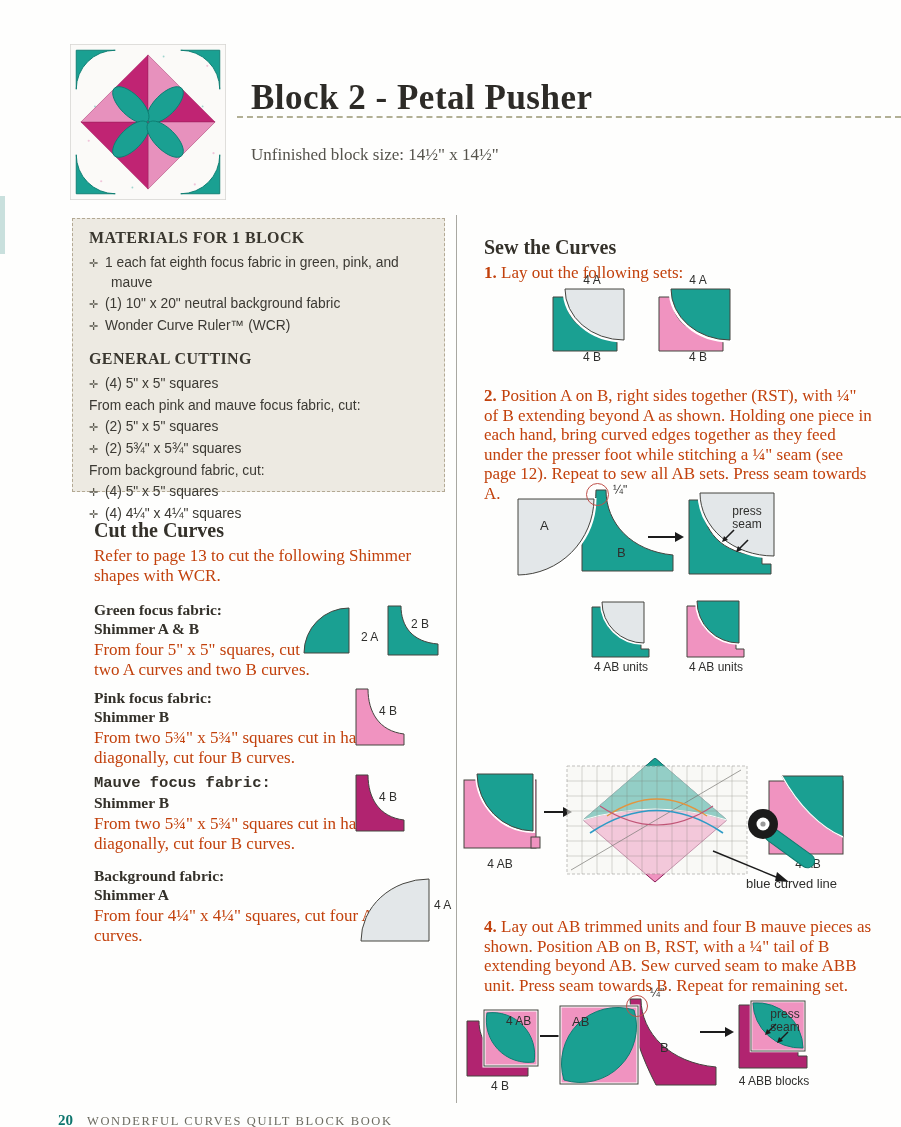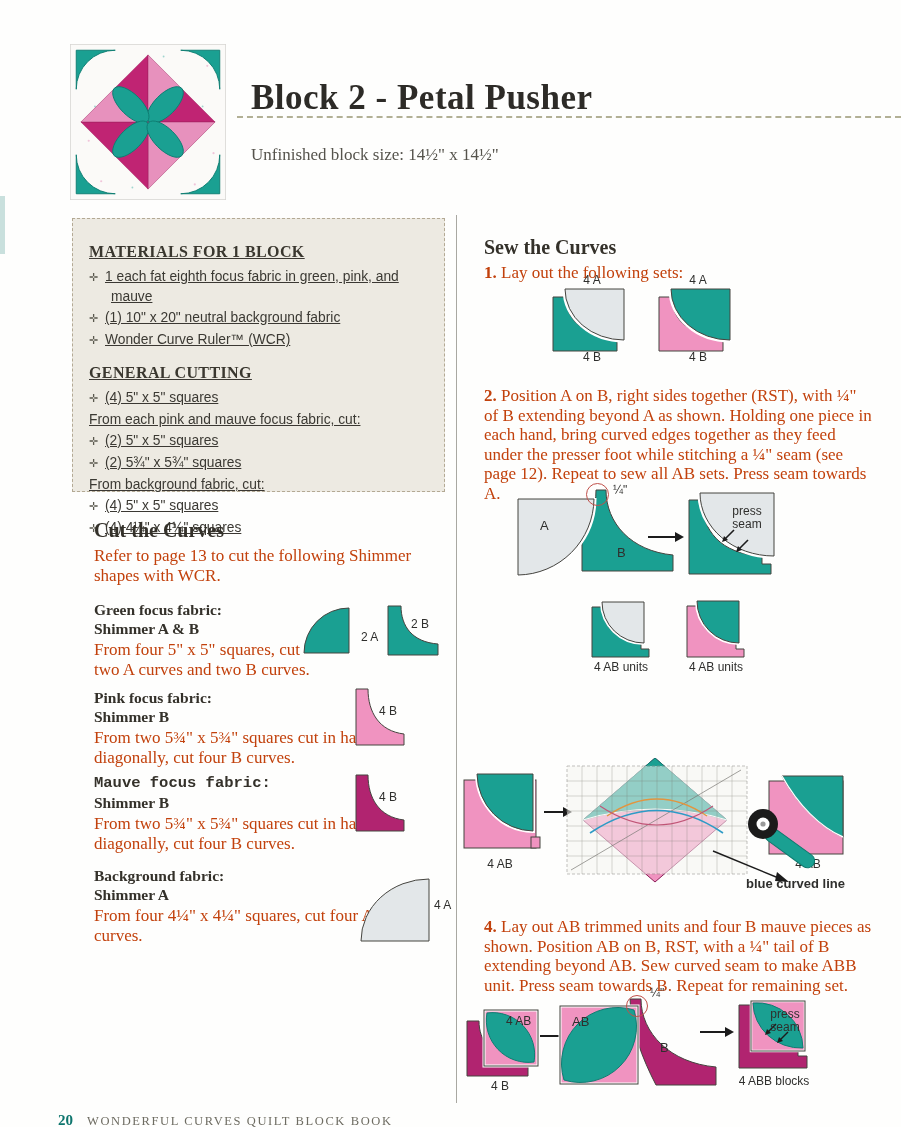--- a/index.html
+++ b/index.html
@@ -3,21 +3,21 @@
 <meta charset="utf-8">
 <style>
   html,body{margin:0;padding:0;background:#ffffff;}
   #page{position:relative;width:901px;height:1127px;background:#fefefd;overflow:hidden;
         font-family:"Liberation Serif",serif;color:#3b3833;}
   .abs{position:absolute;}
   h1,h2,h3,p{margin:14px;padding:0;}
   .title{font-size:35px;font-weight:bold;color:#2d2b27;letter-spacing:.5px;}
   .subtitle{font-size:17px;color:#55534c;}
   .dashline{border-top:2px dashed #b2b095;height:0;}
-  .matbox{background:#edeae2;border:1px dashed #b3a994;box-sizing:border-box;padding:24px 16px;text-decoration:underline;}
+  .matbox{background:#edeae2;border:1px dashed #b3a994;box-sizing:border-box;padding:10px 16px;}
   .matbox .mtitle{font-size:16px;font-weight:bold;color:#3a372f;letter-spacing:.4px;margin-bottom:6px;}
   .matbox ul{list-style:none;margin:0 0 14px 0;padding:0;font-family:"Liberation Sans",sans-serif;
              font-size:13.8px;color:#3b3933;}
   .matbox li{padding-left:22px;text-indent:-22px;line-height:19px;margin:2px 0;}
   .matbox .bullet{display:inline-block;width:16px;text-indent:0;color:#5a584e;font-size:11px;}
   .matbox .glabel{font-family:"Liberation Sans",sans-serif;font-size:13.8px;line-height:19px;color:#3b3933;}
   .sechead{font-size:20px;font-weight:bold;color:#34312a;}
   .body{font-size:17px;line-height:19.5px;color:#c2410c;}
   .fabname{font-size:15.5px;font-weight:bold;color:#34312a;line-height:19px;}
   .dlabel{position:absolute;font-family:"Liberation Sans",sans-serif;font-size:12px;color:#2f2f2d;white-space:nowrap;}
@@ -305,21 +305,21 @@
       </g>
 
       <g>
         <rect x="200" y="68" width="58" height="14" rx="7" transform="rotate(36 204 76)" fill="#1aa092" stroke="#0d7a6e" stroke-width="1"></rect>
         <circle cx="198" cy="66" r="15" fill="#1b1b1b"></circle>
         <circle cx="198" cy="66" r="6.5" fill="#ffffff"></circle>
         <circle cx="198" cy="66" r="2.6" fill="#9a9a9a"></circle>
       </g>
     </svg>
   </div>
-  <span class="dlabel" style="left:746px;top:876px;font-size:13px;font-weight:bold;">blue curved line</span>
+  <span class="dlabel" style="left:746px;top:876px;font-size:13px;">blue curved line</span>
 
   <p class="abs body" style="left:470px;top:903px;width:392px;"><span class="stepnum">4.</span><span> Lay out AB trimmed units and four B mauve pieces as shown. Position AB on B, RST, with a ¼" tail of B extending beyond AB. Sew curved seam to make ABB unit. Press seam towards B. Repeat for remaining set.</span></p>
 
   <div class="abs" style="left:466px;top:1014px;">
     <svg width="64" height="64">
       <path d="M1,7 L13,7 C13,26 24,43 52,45 L52,51 L62,51 L62,62 L1,62 Z" fill="#b12470" stroke="#45443f" stroke-width="1"></path>
     </svg>
   </div>
   <div class="abs" style="left:482px;top:1008px;">
     <svg width="58" height="60">

